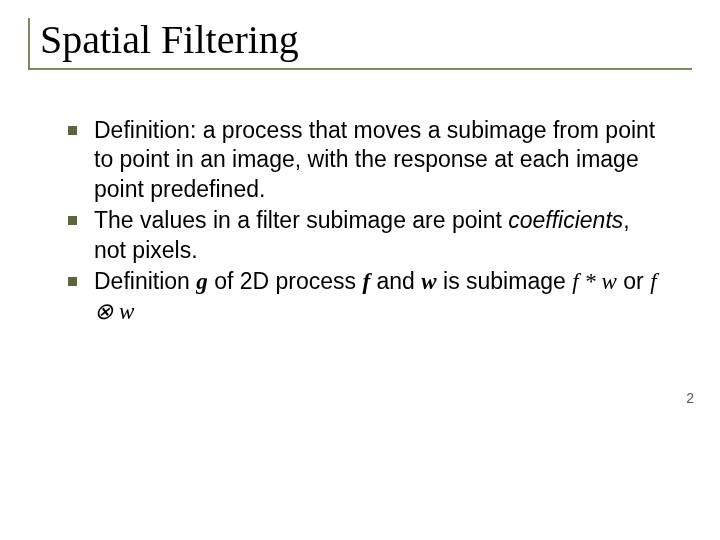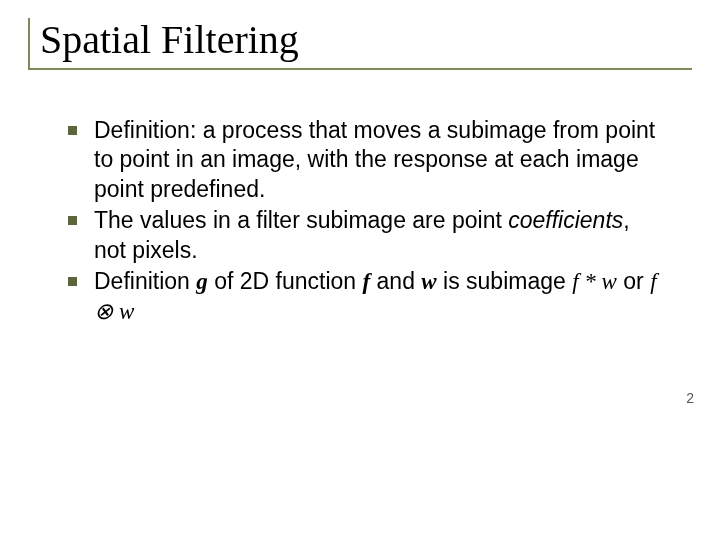--- a/index.html
+++ b/index.html
@@ -76,18 +76,18 @@
   </div>
 
   <ul class="bullets">
     <li>
       <span>Definition: a process that moves a subimage from point to point in an image, with the response at each image point predefined.</span>
     </li>
     <li>
       <span>The values in a filter subimage are point </span><span class="italic">coefficients</span><span>, not pixels.</span>
     </li>
     <li>
-      <span>Definition </span><span class="mathvar heavy">g</span><span> of 2D function </span><span class="mathvar heavy">f</span><span> and </span><span class="mathvar heavy">w</span><span> is subimage </span><span class="mathvar">f * w</span><span> or </span><span class="mathvar">f ⊗ w</span>
+      <span>Definition </span><span class="mathvar heavy">g</span><span> of 2D process </span><span class="mathvar heavy">f</span><span> and </span><span class="mathvar heavy">w</span><span> is subimage </span><span class="mathvar">f * w</span><span> or </span><span class="mathvar">f ⊗ w</span>
     </li>
   </ul>
 
   <div class="page-num">2</div>
 </div>
 
 </body></html>

